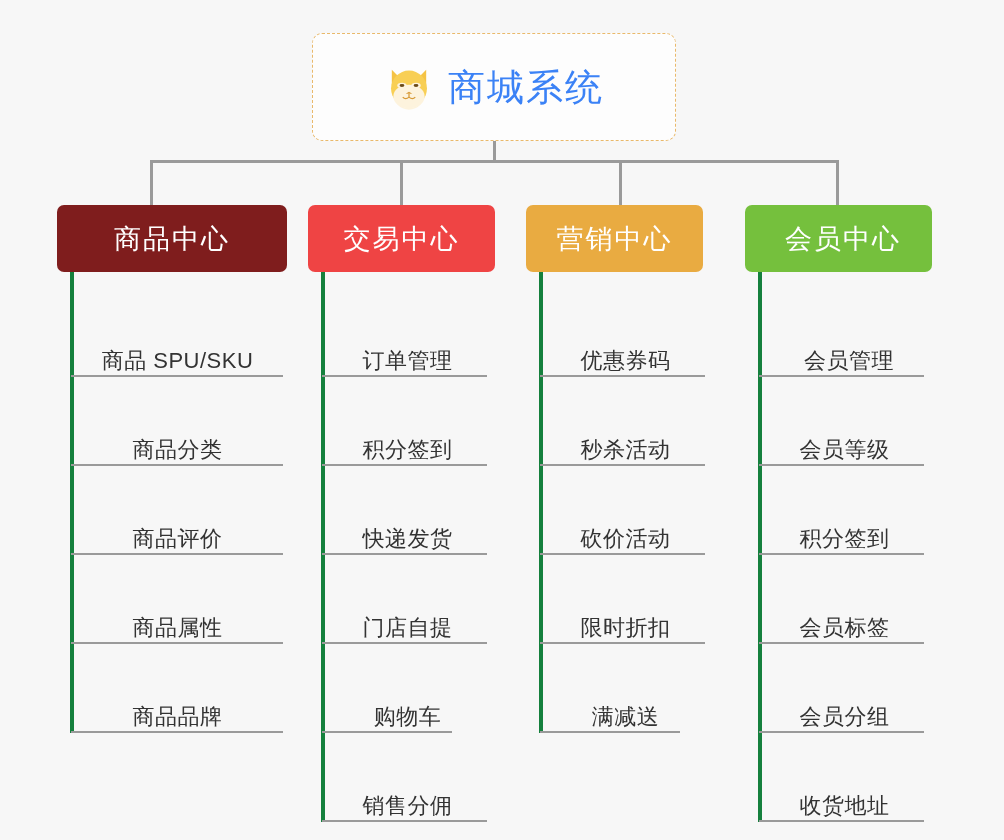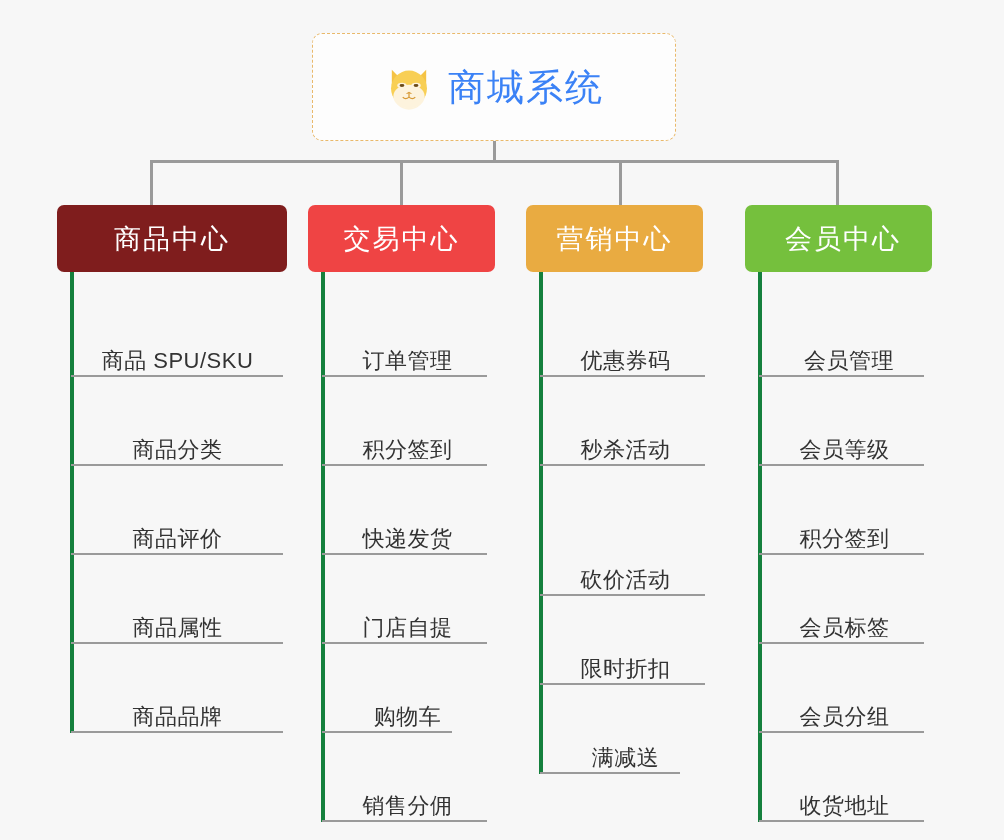--- a/index.html
+++ b/index.html
@@ -184,21 +184,21 @@
     </div>
     <div class="col-body">
       <div class="leaf" style="width:165px;">
           <span class="leaf-label">优惠券码</span>
           <span class="leaf-rule"></span>
         </div>
       <div class="leaf" style="width:165px;">
           <span class="leaf-label">秒杀活动</span>
           <span class="leaf-rule"></span>
         </div>
-      <div class="leaf" style="width:165px;margin-top:41px;">
+      <div class="leaf" style="width:165px;">
           <span class="leaf-label">砍价活动</span>
           <span class="leaf-rule"></span>
         </div>
       <div class="leaf" style="width:165px;">
           <span class="leaf-label">限时折扣</span>
           <span class="leaf-rule"></span>
         </div>
       <div class="leaf" style="width:165px;">
           <span class="leaf-label">满减送</span>
           <span class="leaf-rule" style="width:140px;"></span>

